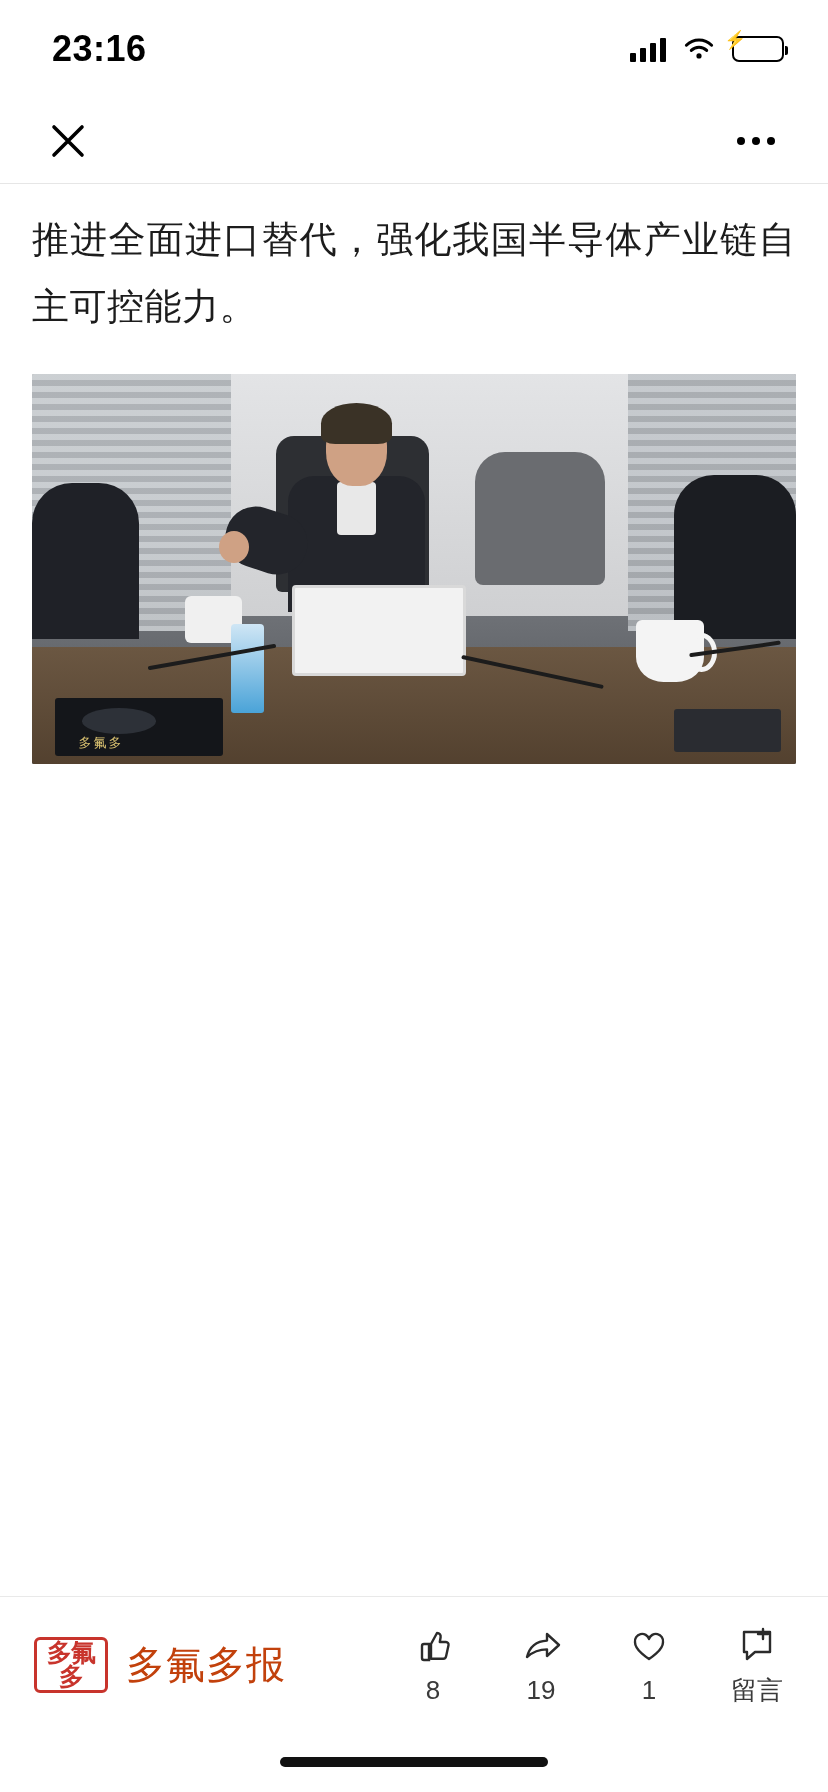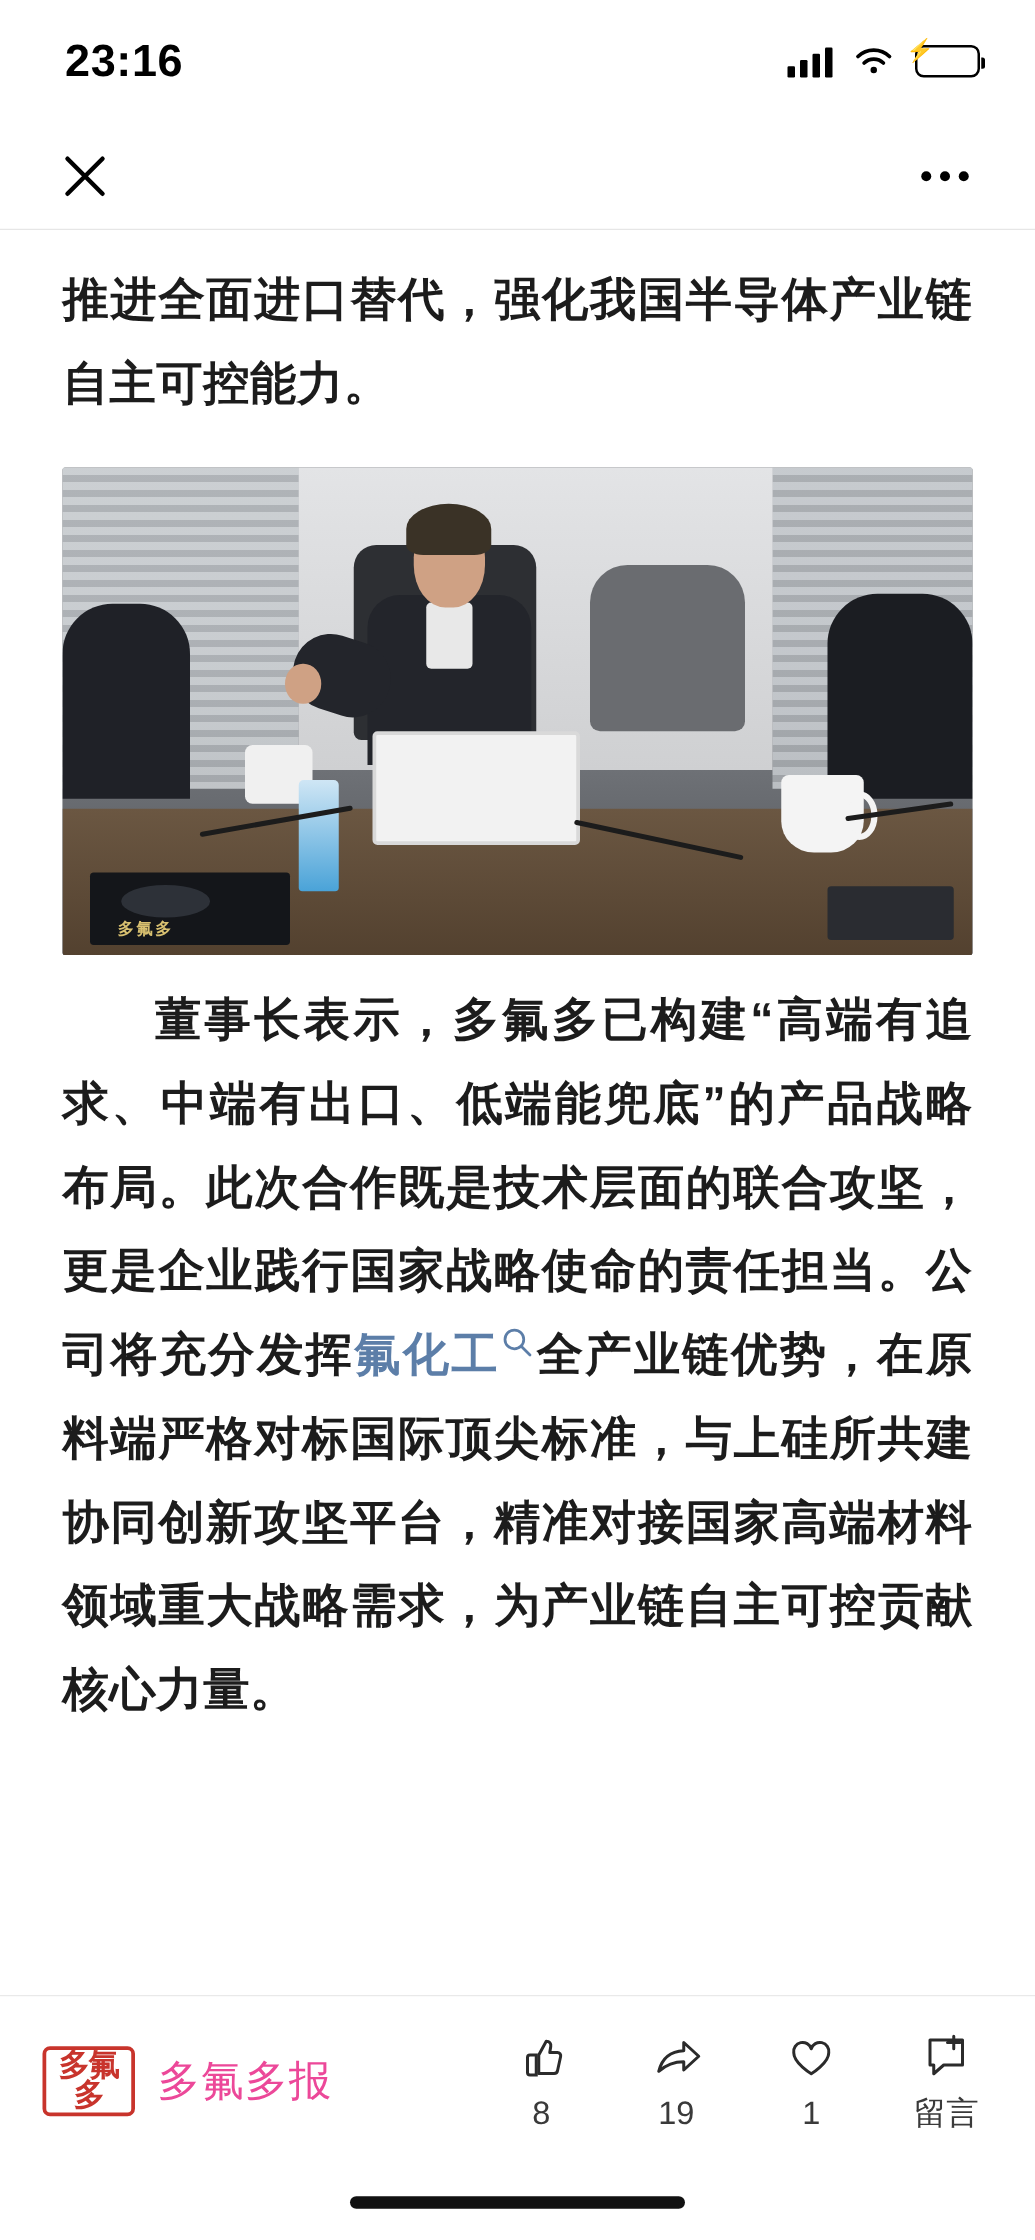--- a/index.html
+++ b/index.html
@@ -131,24 +131,23 @@
     height: 8px;
     border-radius: 50%;
     background: #000;
     display: block;
   }
 
   
   .article {
     flex: 1 1 auto;
     overflow: hidden;
-    padding: 0 50px;
+    padding: 0 32px;
     box-sizing: border-box;
     position: relative;
-    font-weight: bold;
   }
   .para {
     font-size: 37px;
     line-height: 67px;
     color: #1c1c1c;
     letter-spacing: 0.5px;
     margin: 0;
     text-align: justify;
     word-break: break-all;
   }
@@ -436,22 +435,22 @@
     justify-content: center;
     text-align: center;
     font-family: "Liberation Serif", serif;
     font-weight: 700;
     letter-spacing: -1px;
     box-sizing: border-box;
     padding: 2px;
     overflow: hidden;
   }
   .account-name {
-    font-size: 34px;
-    color: #ec4899;
+    font-size: 39px;
+    color: #c2410c;
     letter-spacing: 1px;
   }
   .actions {
     display: flex;
     align-items: center;
     gap: 46px;
   }
   .action {
     display: flex;
     flex-direction: column;
@@ -556,24 +555,20 @@
         <div class="ph-mic m2"></div>
         <div class="ph-mic m3"></div>
         <div class="ph-box">
           <div class="oval"></div>
           <div class="lbl">多氟多</div>
         </div>
         <div class="ph-device"></div>
       </div>
     </div>
 
-    <p class="para indent"><span>董事长表示，多氟多已构建“高端有追求、中端有出口、低端能兜底”的产品战略布局。此次合作既是技术层面的联合攻坚，更是企业践行国家战略使命的责任担当。公司将充分发挥</span><span class="link-word">氟化工</span><span class="search-mini"><svg viewBox="0 0 28 28" width="28" height="28">
-            <circle cx="11.5" cy="11.5" r="7.5" stroke="#5c7ea8" stroke-width="2.2" fill="none"></circle>
-            <path d="M17.2 17.2 L24 24" stroke="#5c7ea8" stroke-width="2.2" stroke-linecap="round"></path>
-          </svg></span><span>全产业链优势，在原料端严格对标国际顶尖标准，与上硅所共建协同创新攻坚平台，精准对接国家高端材料领域重大战略需求，为产业链自主可控贡献核心力量。</span></p>
 
     <div class="para-gap"></div>
 
   </div>
 
   <div class="bottom-bar">
     <div class="account">
       <div class="account-logo">多氟多</div>
       <div class="account-name">多氟多报</div>
     </div>

